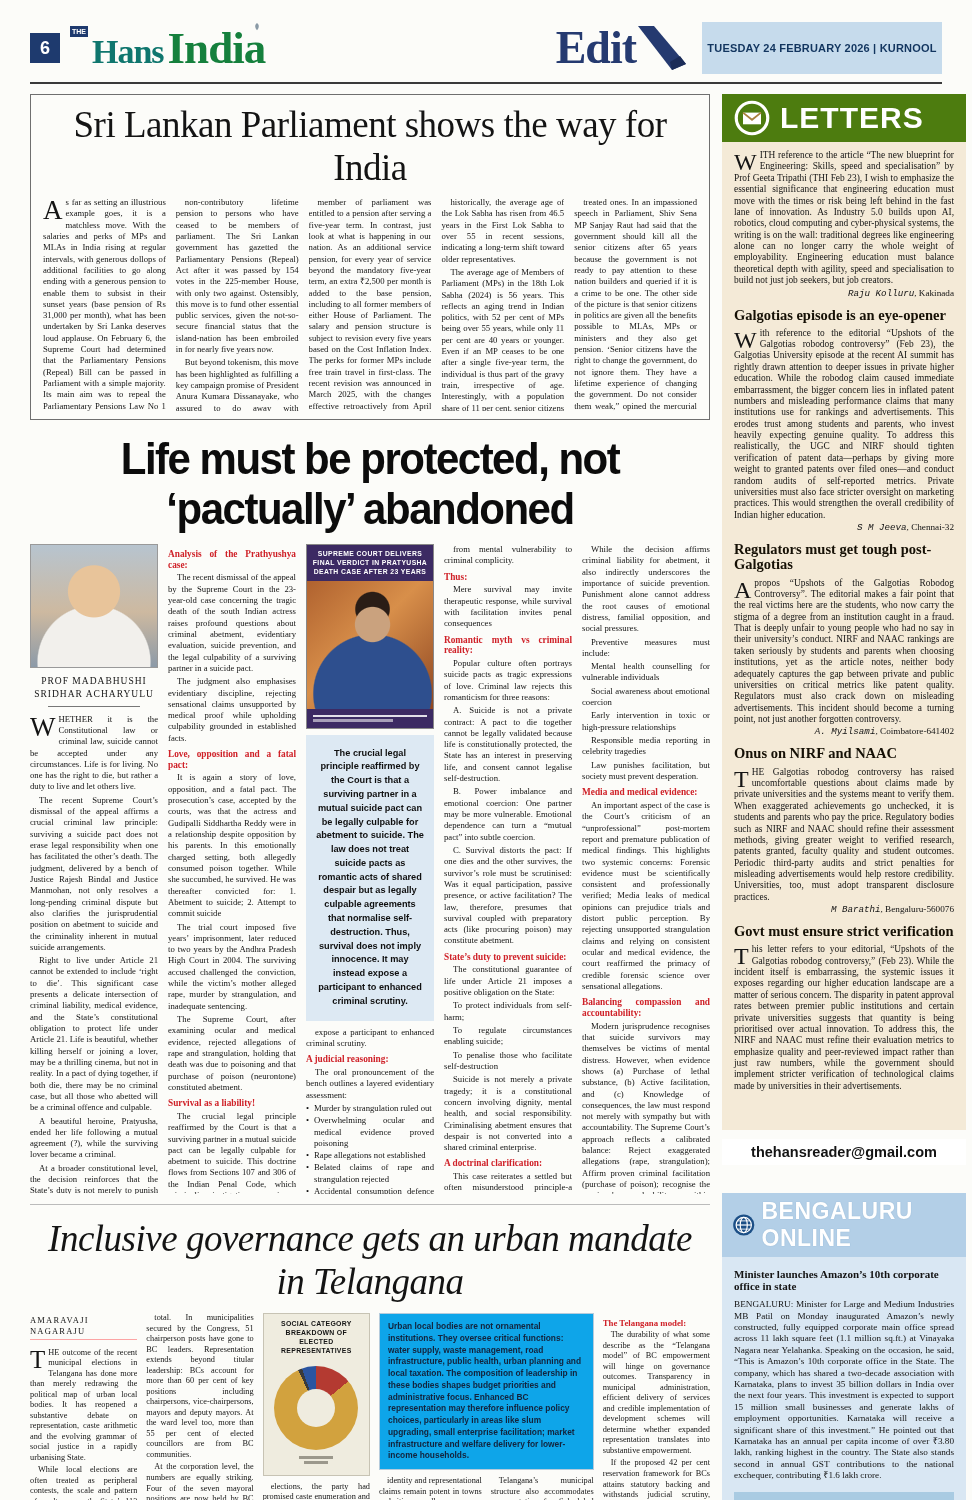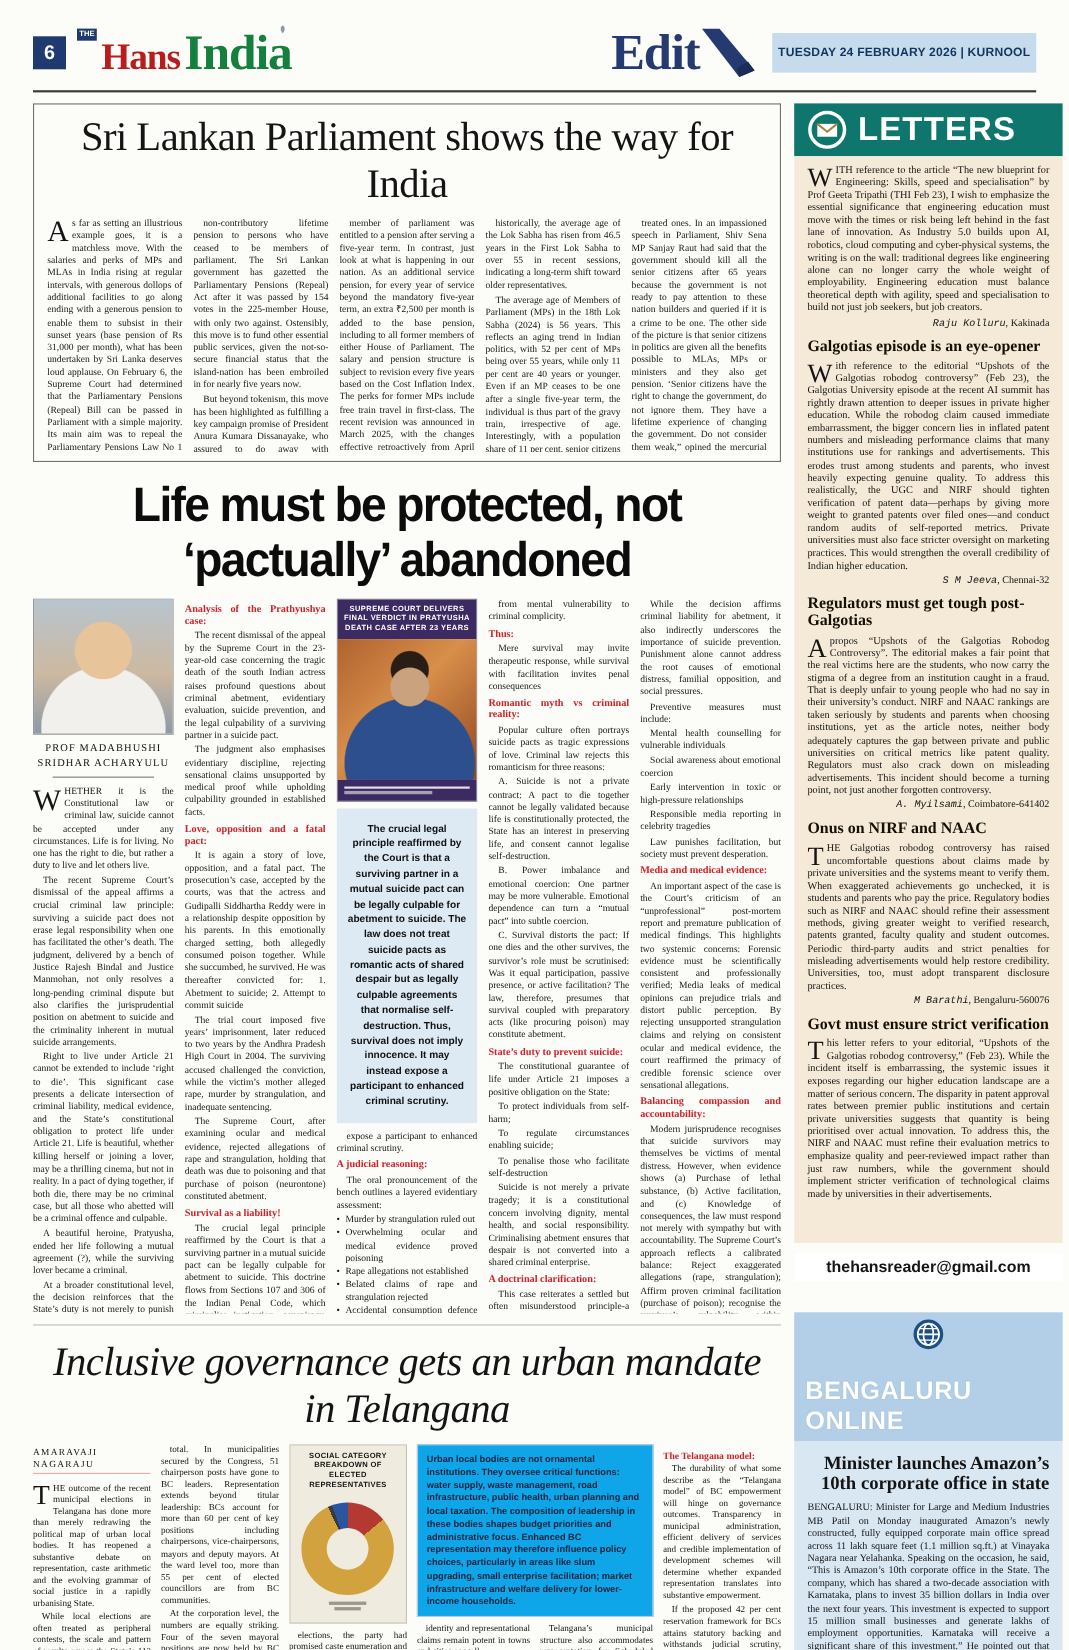--- a/index.html
+++ b/index.html
@@ -5,28 +5,28 @@
   html,body{margin:0;padding:0;background:#dcdcd8;}
   .page{width:972px;height:1500px;margin:0 auto;background:#fcfcf9;position:relative;overflow:hidden;
         font-family:"Liberation Serif",serif;color:#141414;}
   
   .hdr{display:flex;align-items:center;padding:22px 30px 8px;gap:10px;}
   .pagenum{width:30px;height:30px;background:#1e3a6e;color:#fff;font-family:"Liberation Sans",sans-serif;
            font-weight:bold;font-size:18px;display:flex;align-items:center;justify-content:center;}
   .mast{display:flex;align-items:baseline;gap:4px;}
   .mast .the{font-family:"Liberation Sans",sans-serif;font-size:7px;font-weight:bold;color:#1e3a6e;
              background:#1e3a6e;color:#fff;padding:2px 2px;line-height:1;align-self:flex-start;margin-top:4px;}
-  .mast .hans{font-size:34px;font-weight:bold;color:#b91c1c;letter-spacing:-1px;}
+  .mast .hans{font-size:34px;font-weight:bold;color:#0f766e;letter-spacing:-1px;}
   .mast .india{font-size:45px;font-weight:bold;color:#15803d;letter-spacing:-1px;position:relative;}
   .leaf{position:absolute;top:1px;right:4px;width:8px;height:8px;}
   .hdr-spacer{flex:1;}
   .edit-wrap{display:flex;align-items:center;gap:2px;}
   .edit{font-size:46px;font-weight:bold;color:#253a70;letter-spacing:-1px;line-height:1;}
   .nib{width:52px;height:44px;margin-left:-2px;}
-  .datebar{background:#c6dbec;height:36px;display:flex;align-items:center;justify-content:center;
+  .datebar{background:#c6dbec;height:52px;display:flex;align-items:center;justify-content:center;
            width:240px;margin-left:4px;}
   .datebar span{font-family:"Liberation Sans",sans-serif;font-weight:bold;font-size:11px;color:#12355f;letter-spacing:.2px;}
   .hdr-rule{border-top:2px solid #3a3a3a;margin:0 30px;}
   
   .main{display:flex;gap:12px;padding:10px 30px 0;}
   .leftcol{width:680px;flex:none;}
   .rail{width:244px;flex:none;}
   
   .a1{border:1px solid #6f6f6f;padding:6px 12px 8px;}
   .a1-title{font-size:37px;font-weight:400;text-align:center;margin:2px 0 8px;letter-spacing:-.5px;}
@@ -77,38 +77,38 @@
   .byl{font-size:8.5px;letter-spacing:1.2px;text-transform:uppercase;border-bottom:1px solid #fca5a5;
        display:inline-block;padding-bottom:2px;margin:2px 0 8px;}
   .bluebox{background:#0ea5e9;border:1px solid #b5cbdc;padding:7px 8px;margin-bottom:6px;
            font-family:"Liberation Sans",sans-serif;font-weight:bold;font-size:8.4px;line-height:1.4;color:#13233c;}
   .pie-box{background:#efecdf;border:1px solid #c7c3b4;padding:6px 5px 8px;text-align:center;margin-bottom:6px;}
   .pie-title{font-family:"Liberation Sans",sans-serif;font-weight:bold;font-size:6.9px;letter-spacing:.3px;line-height:1.3;}
   .donut{width:84px;height:84px;border-radius:50%;margin:10px auto 6px;position:relative;}
   .donut::after{content:"";position:absolute;inset:23px;background:#efecdf;border-radius:50%;}
   .pie-lab{height:3px;background:#9b988c;margin:2.5px auto;}
   
-  .letters-hd{background:#0f766e;height:48px;display:flex;align-items:center;gap:10px;padding:0 12px;box-sizing:border-box;}
+  .letters-hd{background:#4d7c0f;height:48px;display:flex;align-items:center;gap:10px;padding:0 12px;box-sizing:border-box;}
   .letters-hd .ttl{font-family:"Liberation Sans",sans-serif;font-weight:bold;font-size:30px;color:#fff;letter-spacing:1px;}
   .letters-body{background:#f4ead7;padding:8px 12px 10px;height:988px;box-sizing:border-box;overflow:hidden;}
   .letter h3{font-size:14.5px;margin:9px 0 5px;line-height:1.05;color:#151005;}
   .lb{font-size:9.4px;line-height:1.21;text-align:justify;margin:0;}
   .lb::first-letter{float:left;font-size:24px;line-height:.78;padding:3px 3px 0 0;}
   .sig{text-align:right;font-size:9.2px;margin:1px 0 3px;}
   .sig .nm{font-style:italic;font-family:Liberation Mono, monospace;}
   .sig .pl::before{content:", ";}
   .email-bar{background:#fff;text-align:center;font-family:"Liberation Sans",sans-serif;font-weight:bold;
              font-size:14.5px;padding:5px 0;margin-top:9px;}
   
   .bo{margin-top:28px;}
-  .bo-hd{background:#b3cfe7;display:flex;align-items:center;gap:23px;padding:5px 10px;flex-direction:column;}
+  .bo-hd{background:#b3cfe7;display:flex;align-items:center;gap:6px;padding:5px 10px;}
   .bo-hd .ttl{font-family:"Liberation Sans",sans-serif;font-weight:bold;font-size:23px;color:#fff;
               letter-spacing:.5px;text-shadow:0 0 1px #7ba4c6;}
   .bo-body{background:#d9e7f3;padding:10px 12px 12px;}
-  .bo-title{font-size:17px;font-weight:bold;line-height:1.1;margin:1px 0 7px;text-align:right;}
+  .bo-title{font-size:11px;font-weight:bold;line-height:1.1;margin:1px 0 7px;}
   .bo-text{font-size:9.2px;line-height:1.24;text-align:justify;margin:0;}
   .readmore{background:#a9cbe2;text-align:center;font-family:"Liberation Sans",sans-serif;font-weight:bold;
             color:#14365e;font-size:15px;line-height:1.25;padding:5px 4px;margin-top:10px;}
 </style>
 </head>
 <body>
 
 <div class="page">
 
   <div class="hdr">

